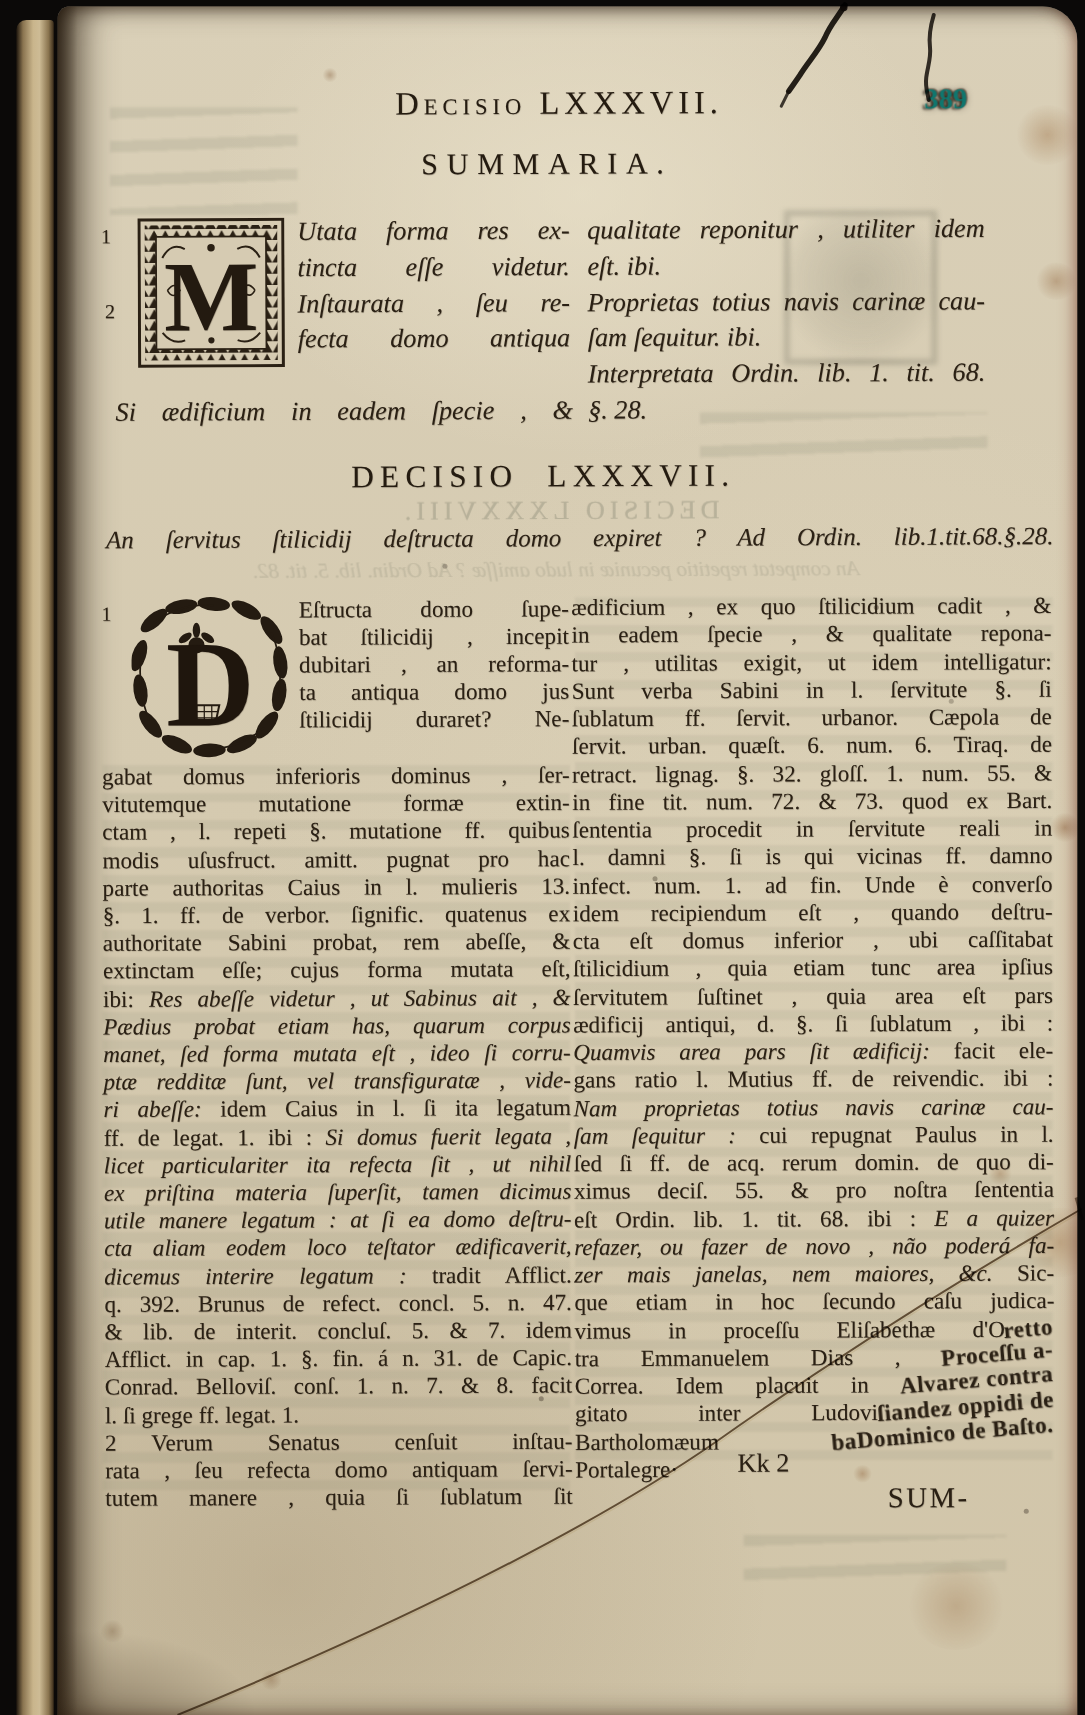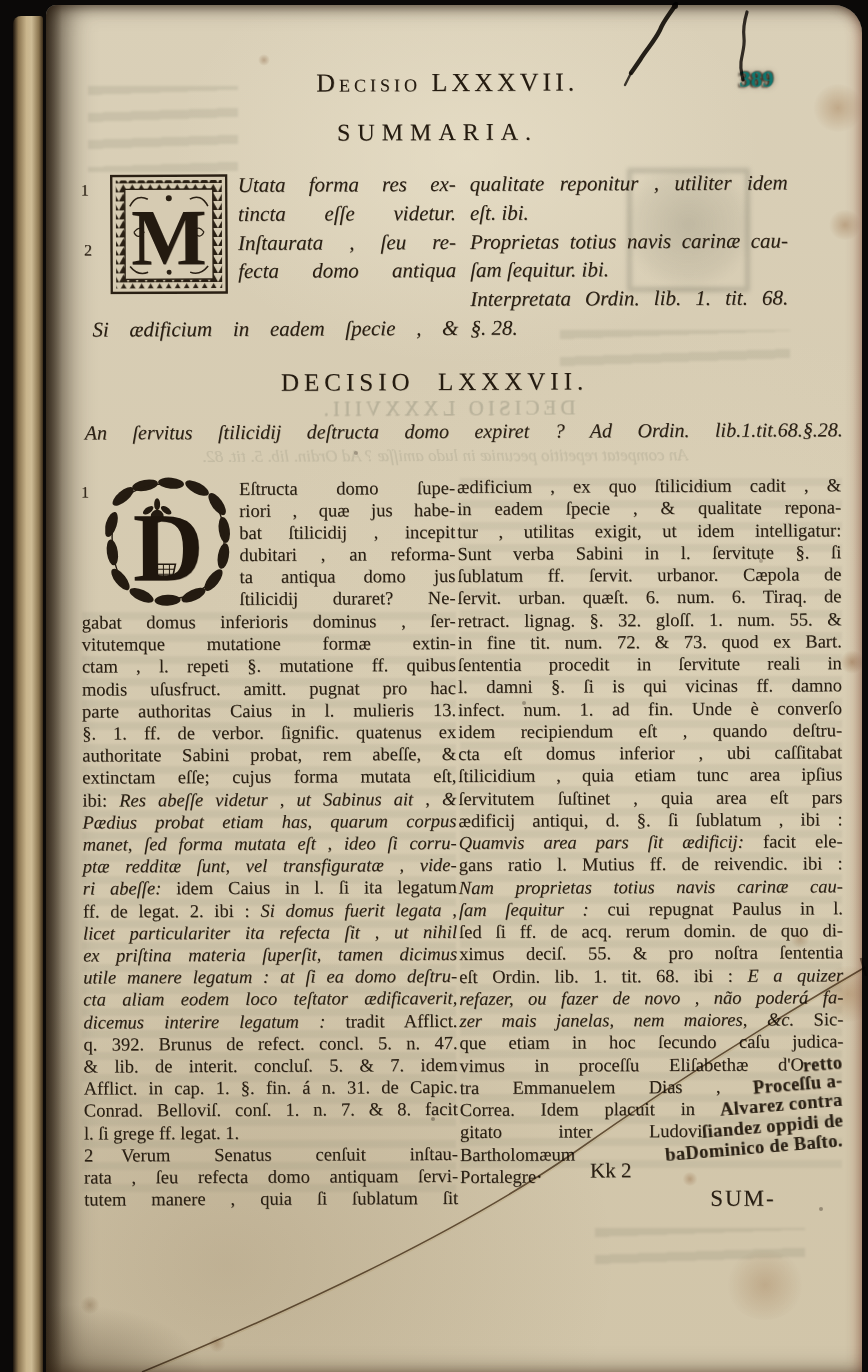--- a/index.html
+++ b/index.html
@@ -175,41 +175,40 @@
           <ellipse cx="52" cy="28" rx="6" ry="3" transform="rotate(90 52 28)"></ellipse>
         </g>
         <path d="M48,88 h22 l-3,14 h-16 Z" fill="none" stroke="#241b11" stroke-width="1.6"></path>
         <path d="M49,93 h20 M50,98 h18 M52,88 v14 M58,88 v14 M64,88 v14" stroke="#241b11" stroke-width="1"></path>
         <text x="63" y="104" text-anchor="middle" font-family="Liberation Serif, DejaVu Serif, serif" font-size="98" font-weight="bold" fill="#1f160d">D</text>
       </svg>
     </div>
 
     <div class="abs bodytxt lh-beside" style="left:240px;top:477px;width:216px;">
         <div class="tl"><span>Eſtructa domo ſupe-</span></div>
-        <div class="tl"><span>riori , quæ jus habe-</span></div>
         <div class="tl"><span>bat ſtilicidij , incepit</span></div>
         <div class="tl"><span>dubitari , an reforma-</span></div>
         <div class="tl"><span>ta antiqua domo jus</span></div>
         <div class="tl"><span>ſtilicidij duraret? Ne-</span></div>
       </div>
     <div class="abs bodytxt lh-left" style="left:82px;top:610px;width:374px;">
         <div class="tl"><span>gabat domus inferioris dominus , ſer-</span></div>
         <div class="tl"><span>vitutemque mutatione formæ extin-</span></div>
         <div class="tl"><span>ctam , l. repeti §. mutatione ff. quibus</span></div>
         <div class="tl"><span>modis uſusfruct. amitt. pugnat pro hac</span></div>
         <div class="tl"><span>parte authoritas Caius in l. mulieris 13.</span></div>
         <div class="tl"><span>§. 1. ff. de verbor. ſignific. quatenus ex</span></div>
         <div class="tl"><span>authoritate Sabini probat, rem abeſſe, &amp;</span></div>
         <div class="tl"><span>extinctam eſſe; cujus forma mutata eſt,</span></div>
         <div class="tl"><span>ibi: </span><span class="it">Res abeſſe videtur , ut Sabinus ait , &amp;</span></div>
         <div class="tl"><span class="it">Pædius probat etiam has, quarum corpus</span></div>
         <div class="tl"><span class="it">manet, ſed forma mutata eſt , ideo ſi corru-</span></div>
         <div class="tl"><span class="it">ptæ redditæ ſunt, vel transfiguratæ , vide-</span></div>
         <div class="tl"><span class="it">ri abeſſe: </span><span>idem Caius in l. ſi ita legatum</span></div>
-        <div class="tl"><span>ff. de legat. 2. ibi : </span><span class="it">Si domus fuerit legata ,</span></div>
+        <div class="tl"><span>ff. de legat. 1. ibi : </span><span class="it">Si domus fuerit legata ,</span></div>
         <div class="tl"><span class="it">licet particulariter ita refecta ſit , ut nihil</span></div>
         <div class="tl"><span class="it">ex priſtina materia ſuperſit, tamen dicimus</span></div>
         <div class="tl"><span class="it">utile manere legatum : at ſi ea domo deſtru-</span></div>
         <div class="tl"><span class="it">cta aliam eodem loco teſtator ædificaverit,</span></div>
         <div class="tl"><span class="it">dicemus interire legatum : </span><span>tradit Afflict.</span></div>
         <div class="tl"><span>q. 392. Brunus de refect. concl. 5. n. 47.</span></div>
         <div class="tl"><span>&amp; lib. de interit. concluſ. 5. &amp; 7. idem</span></div>
         <div class="tl"><span>Afflict. in cap. 1. §. fin. á n. 31. de Capic.</span></div>
         <div class="tl"><span>Conrad. Belloviſ. conſ. 1. n. 7. &amp; 8. facit</span></div>
         <div class="tl last"><span>l. ſi grege ff. legat. 1.</span></div>

